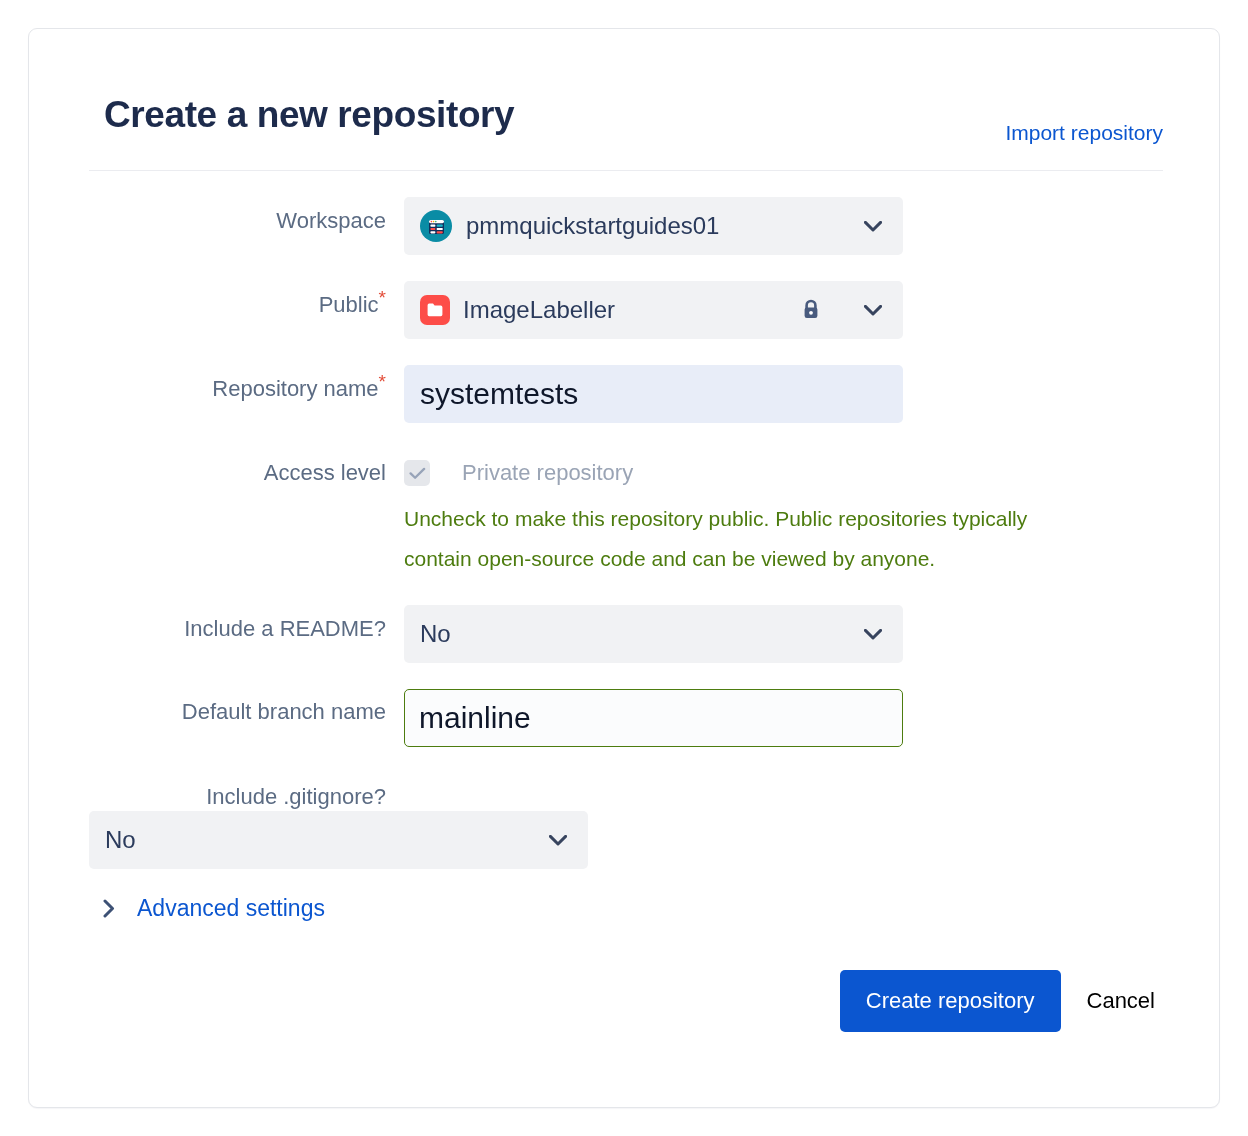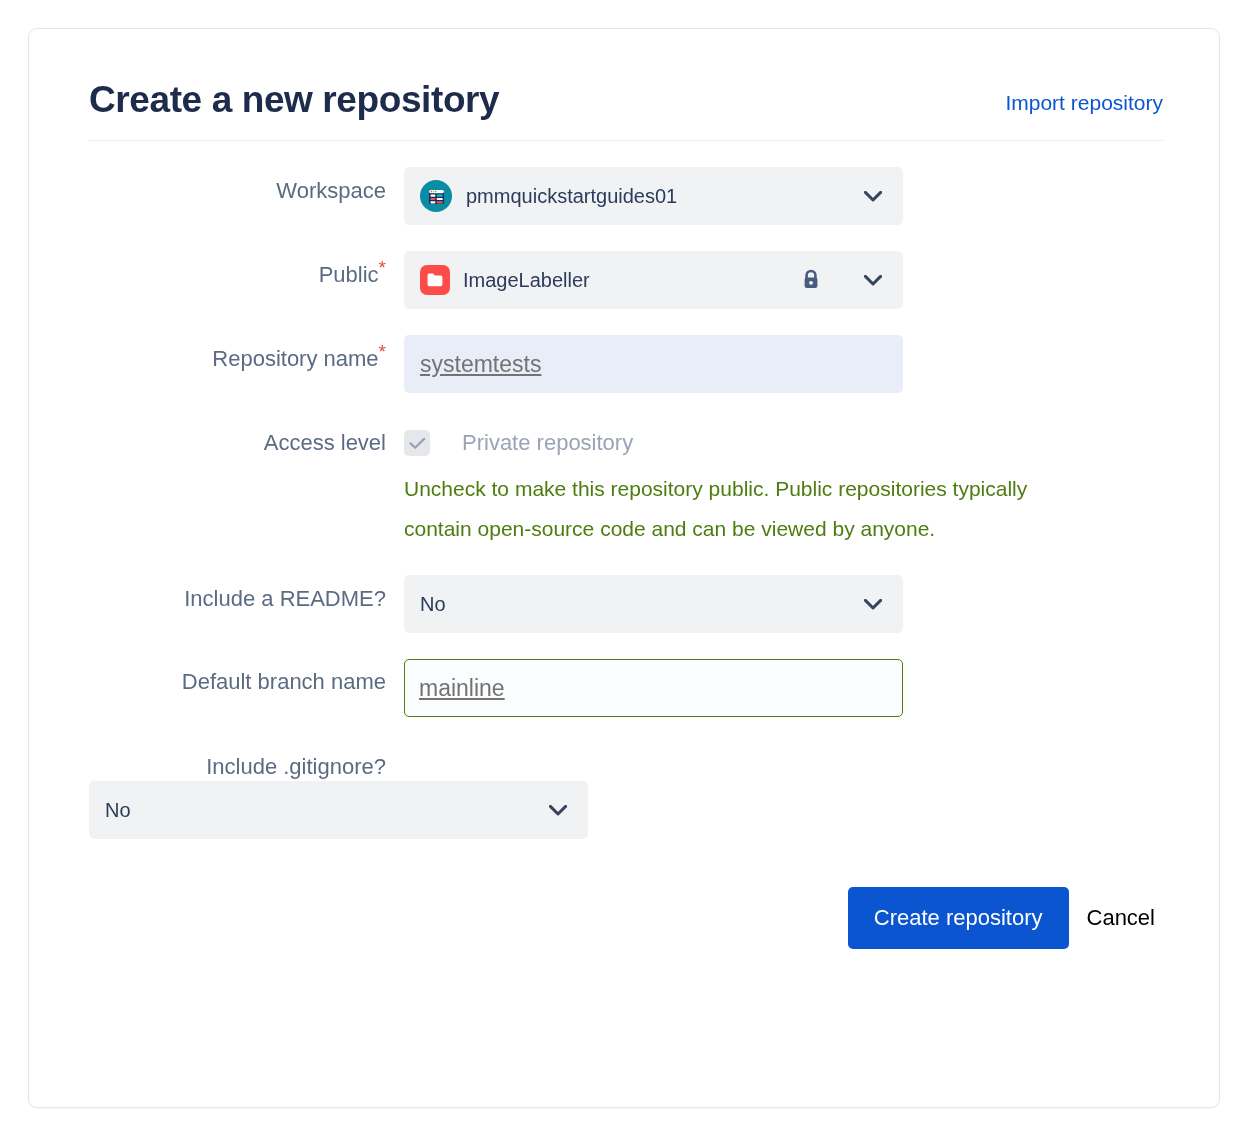--- a/index.html
+++ b/index.html
@@ -24,21 +24,21 @@
   .inner { padding: 52px 56px 0 60px; }
 
   
   .hdr {
     display: flex; align-items: flex-end; justify-content: space-between;
     border-bottom: 1px solid #ebecf0;
     padding-bottom: 22px;
   }
   .page-title {
     font-size: 37px; font-weight: 700; color: #1d2b4c;
-    letter-spacing: -0.4px; line-height: 1.0; margin: 0;
+    letter-spacing: -0.4px; line-height: 1.0; margin: 15px;
   }
   .import-link {
     font-size: 21px; color: #0b56d0; text-decoration: none;
     white-space: nowrap; padding-bottom: 3px; cursor: pointer;
   }
 
   
   .form { margin-top: 26px; }
   .row { display: flex; align-items: flex-start; margin-bottom: 26px; }
   .lbl {
@@ -55,21 +55,21 @@
     position: relative;
     height: 58px; width: 499px;
     background: #f1f2f4;
     border: 2px solid transparent;
     border-radius: 5px;
     display: flex; align-items: center;
     padding: 0 14px;
     cursor: pointer;
   }
   .sel .val {
-    font-size: 20px; color: #2b3b5c; white-space: nowrap;
+    font-size: 24px; color: #2b3b5c; white-space: nowrap;
     overflow: hidden; text-overflow: ellipsis;
   }
   .chev {
     position: absolute; right: 16px; top: 50%;
     transform: translateY(-50%);
     width: 24px; height: 24px;
     display: flex; align-items: center; justify-content: center;
   }
   .lock {
     position: absolute; right: 78px; top: 50%;
@@ -102,22 +102,22 @@
   .tin.focused {
     background: #e8edf8;
     border: 2px solid transparent;
   }
   .tin.bordered {
     background: #fbfcfd;
     border: 1px solid #4d7c0f;
   }
   .tin input {
     border: none; outline: none; background: transparent;
-    font-family: inherit; font-size: 23px; color: #737373;
-    width: 100%; padding: 0; text-decoration: underline;
+    font-family: inherit; font-size: 30px; color: #0f172a;
+    width: 100%; padding: 0;
   }
 
   
   .chk-row { display: flex; align-items: center; height: 44px; padding-top: 4px; gap: 18px; }
   .chkbox {
     width: 26px; height: 26px; border-radius: 5px;
     background: #e5e7eb; flex: none;
     display: flex; align-items: center; justify-content: center;
     margin-right: 14px;
   }
@@ -131,21 +131,21 @@
   .adv {
     display: flex; align-items: center;
     margin: 14px 0 0 14px; cursor: pointer; width: max-content;
   }
   .adv-chev { width: 22px; margin-right: 12px; display:flex; align-items:center; }
   .adv-text { font-size: 23px; color: #0b56d0; }
 
   
   .footer {
     display: flex; align-items: center; justify-content: flex-end;
-    gap: 14px; margin-top: 48px; padding-right: 4px;
+    gap: 22px; margin-top: 48px; padding-right: 4px;
   }
   .btn-primary {
     background: #0b56d0; color: #ffffff;
     border: none; border-radius: 5px;
     font-family: inherit; font-size: 22px;
     padding: 0 26px; height: 62px;
     cursor: pointer;
   }
   .btn-link {
     background: transparent; border: none;
@@ -275,20 +275,28 @@
             <span class="val">No</span>
             <span class="chev">
               <svg width="18" height="11" viewBox="0 0 18 11">
                   <path d="M1.4 1.4 L9 9 L16.6 1.4" stroke="#37445e" stroke-width="3" fill="none" stroke-linecap="round" stroke-linejoin="round"></path>
                 </svg>
             </span>
           </div>
         </div>
       </div>
 
+      <div class="adv">
+        <span class="adv-chev">
+          <svg width="12" height="19" viewBox="0 0 12 19">
+              <path d="M2 2 L9.5 9.5 L2 17" stroke="#3d5175" stroke-width="3" fill="none" stroke-linecap="round" stroke-linejoin="round"></path>
+            </svg>
+        </span>
+        <span class="adv-text">Advanced settings</span>
+      </div>
 
       <div class="footer">
         <button class="btn-primary">Create repository</button>
         <button class="btn-link">Cancel</button>
       </div>
 
     </div>
   </div>
 </div>
 

